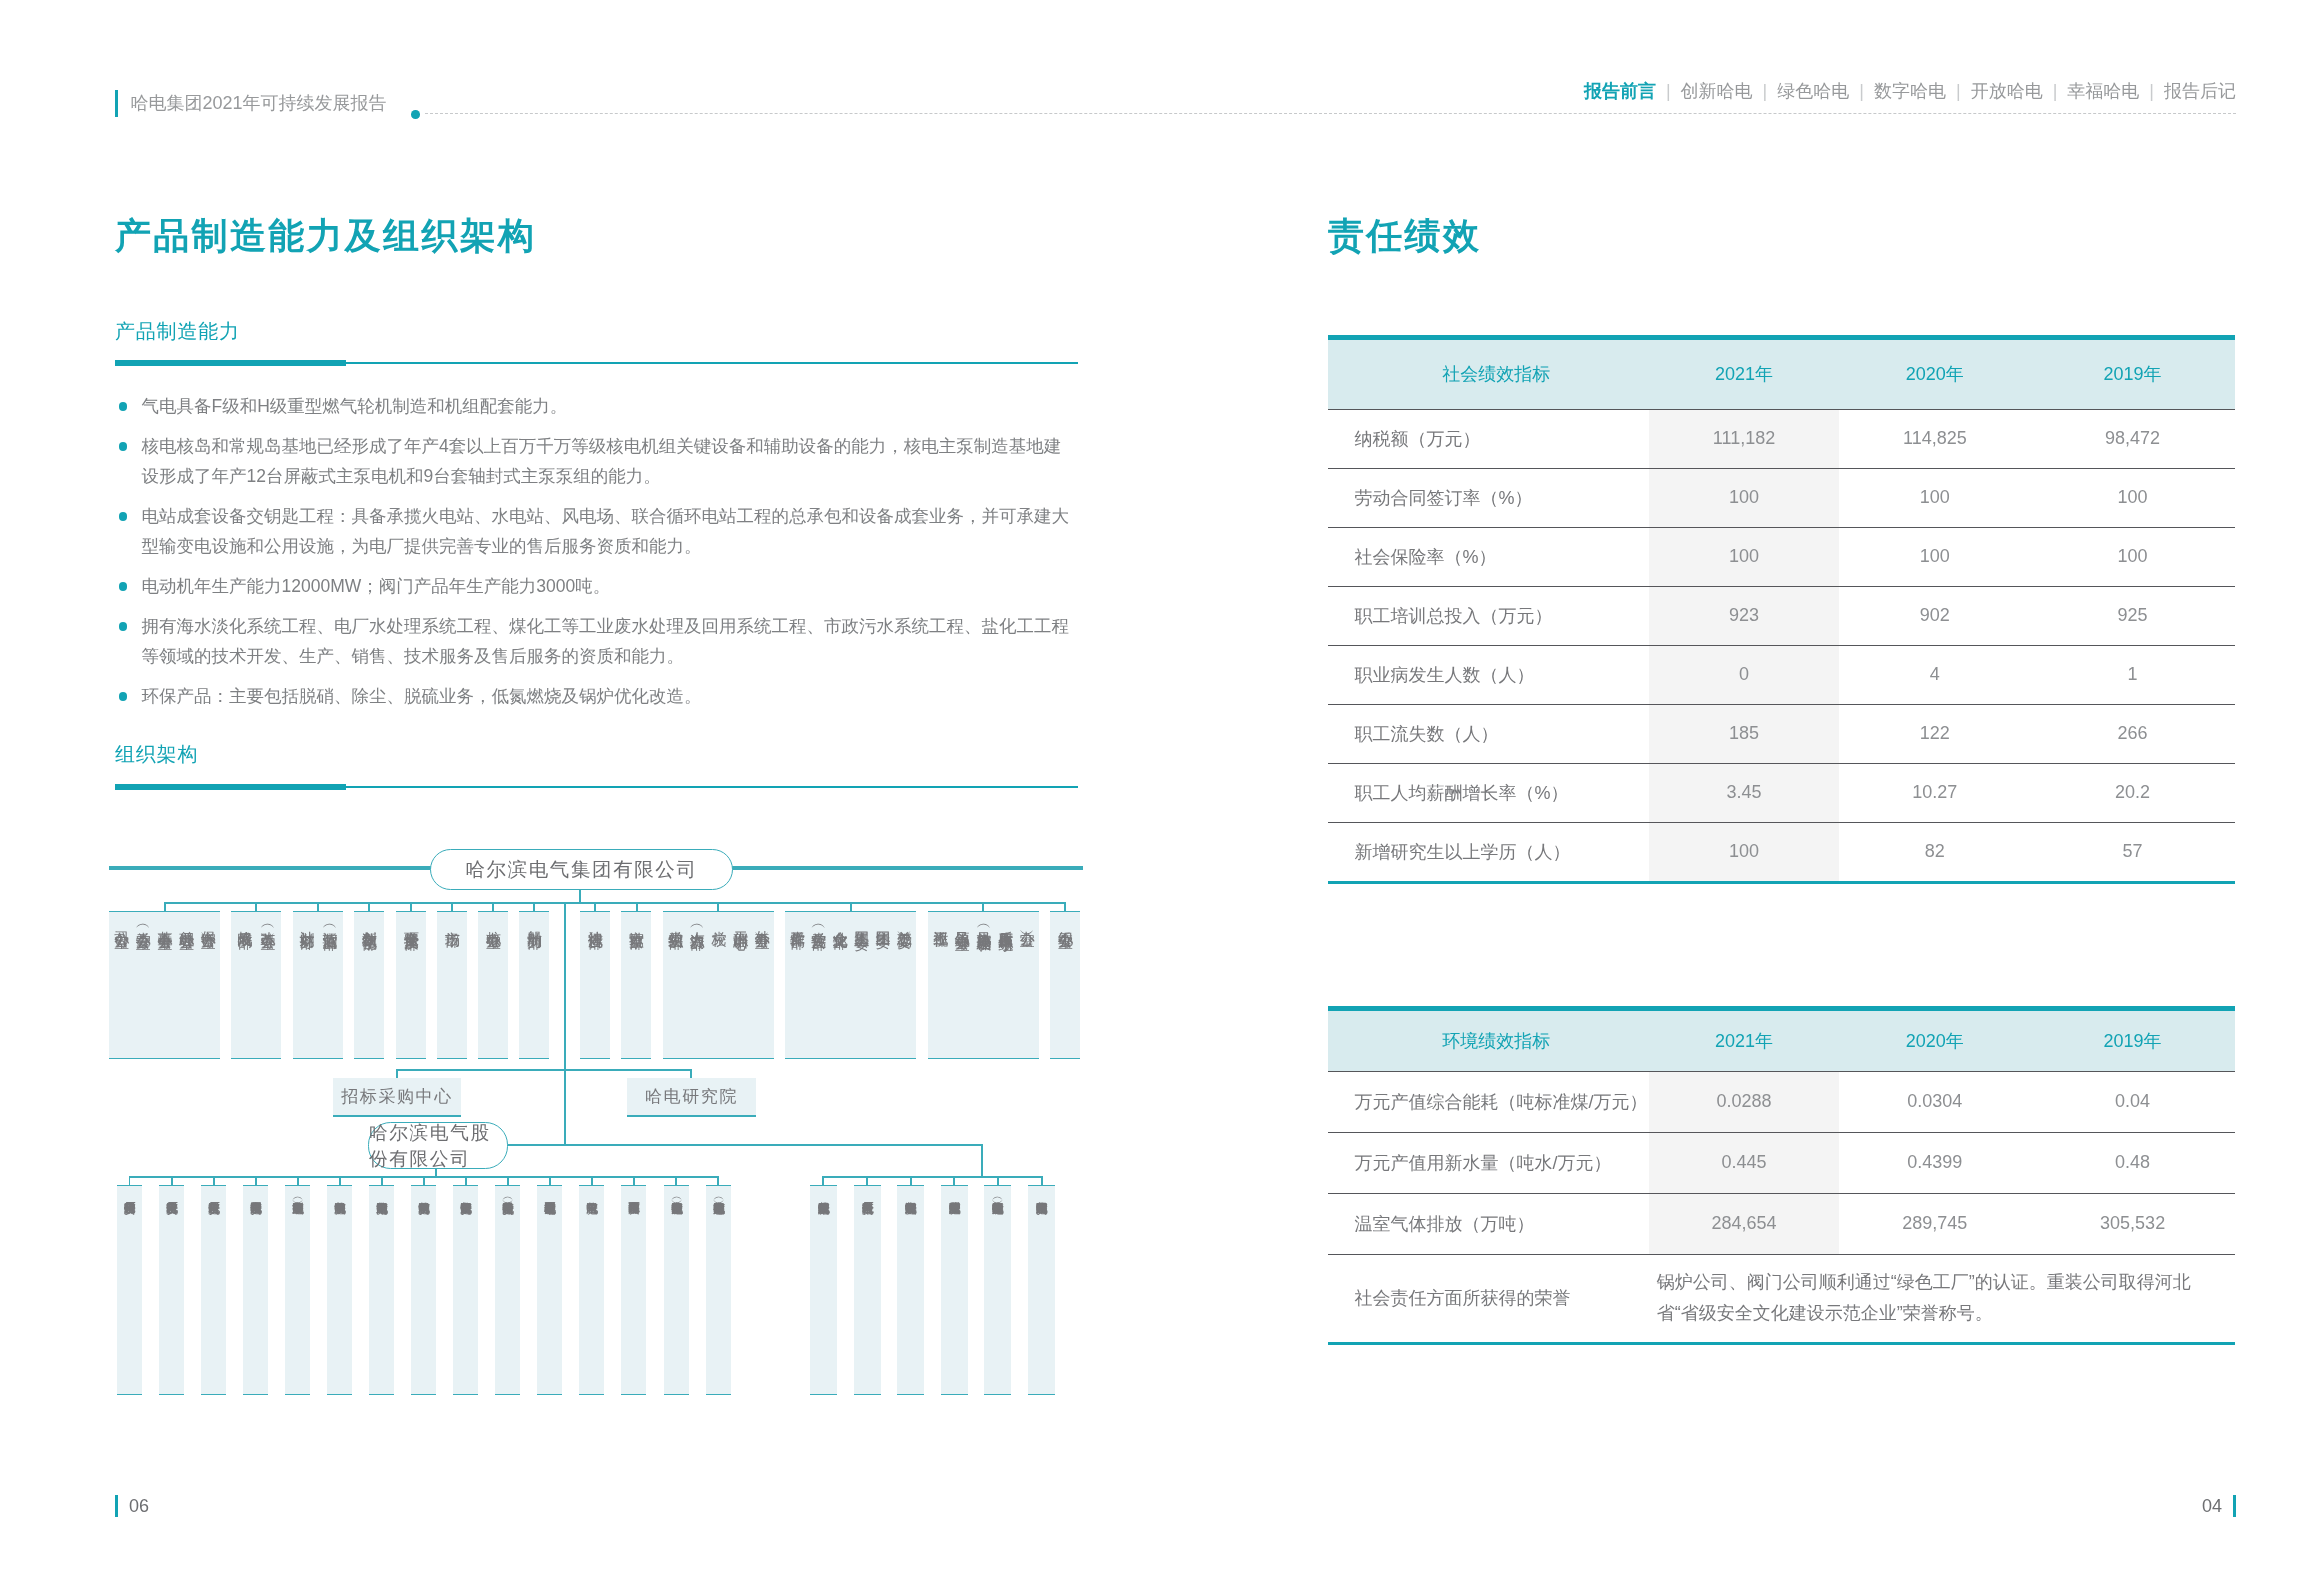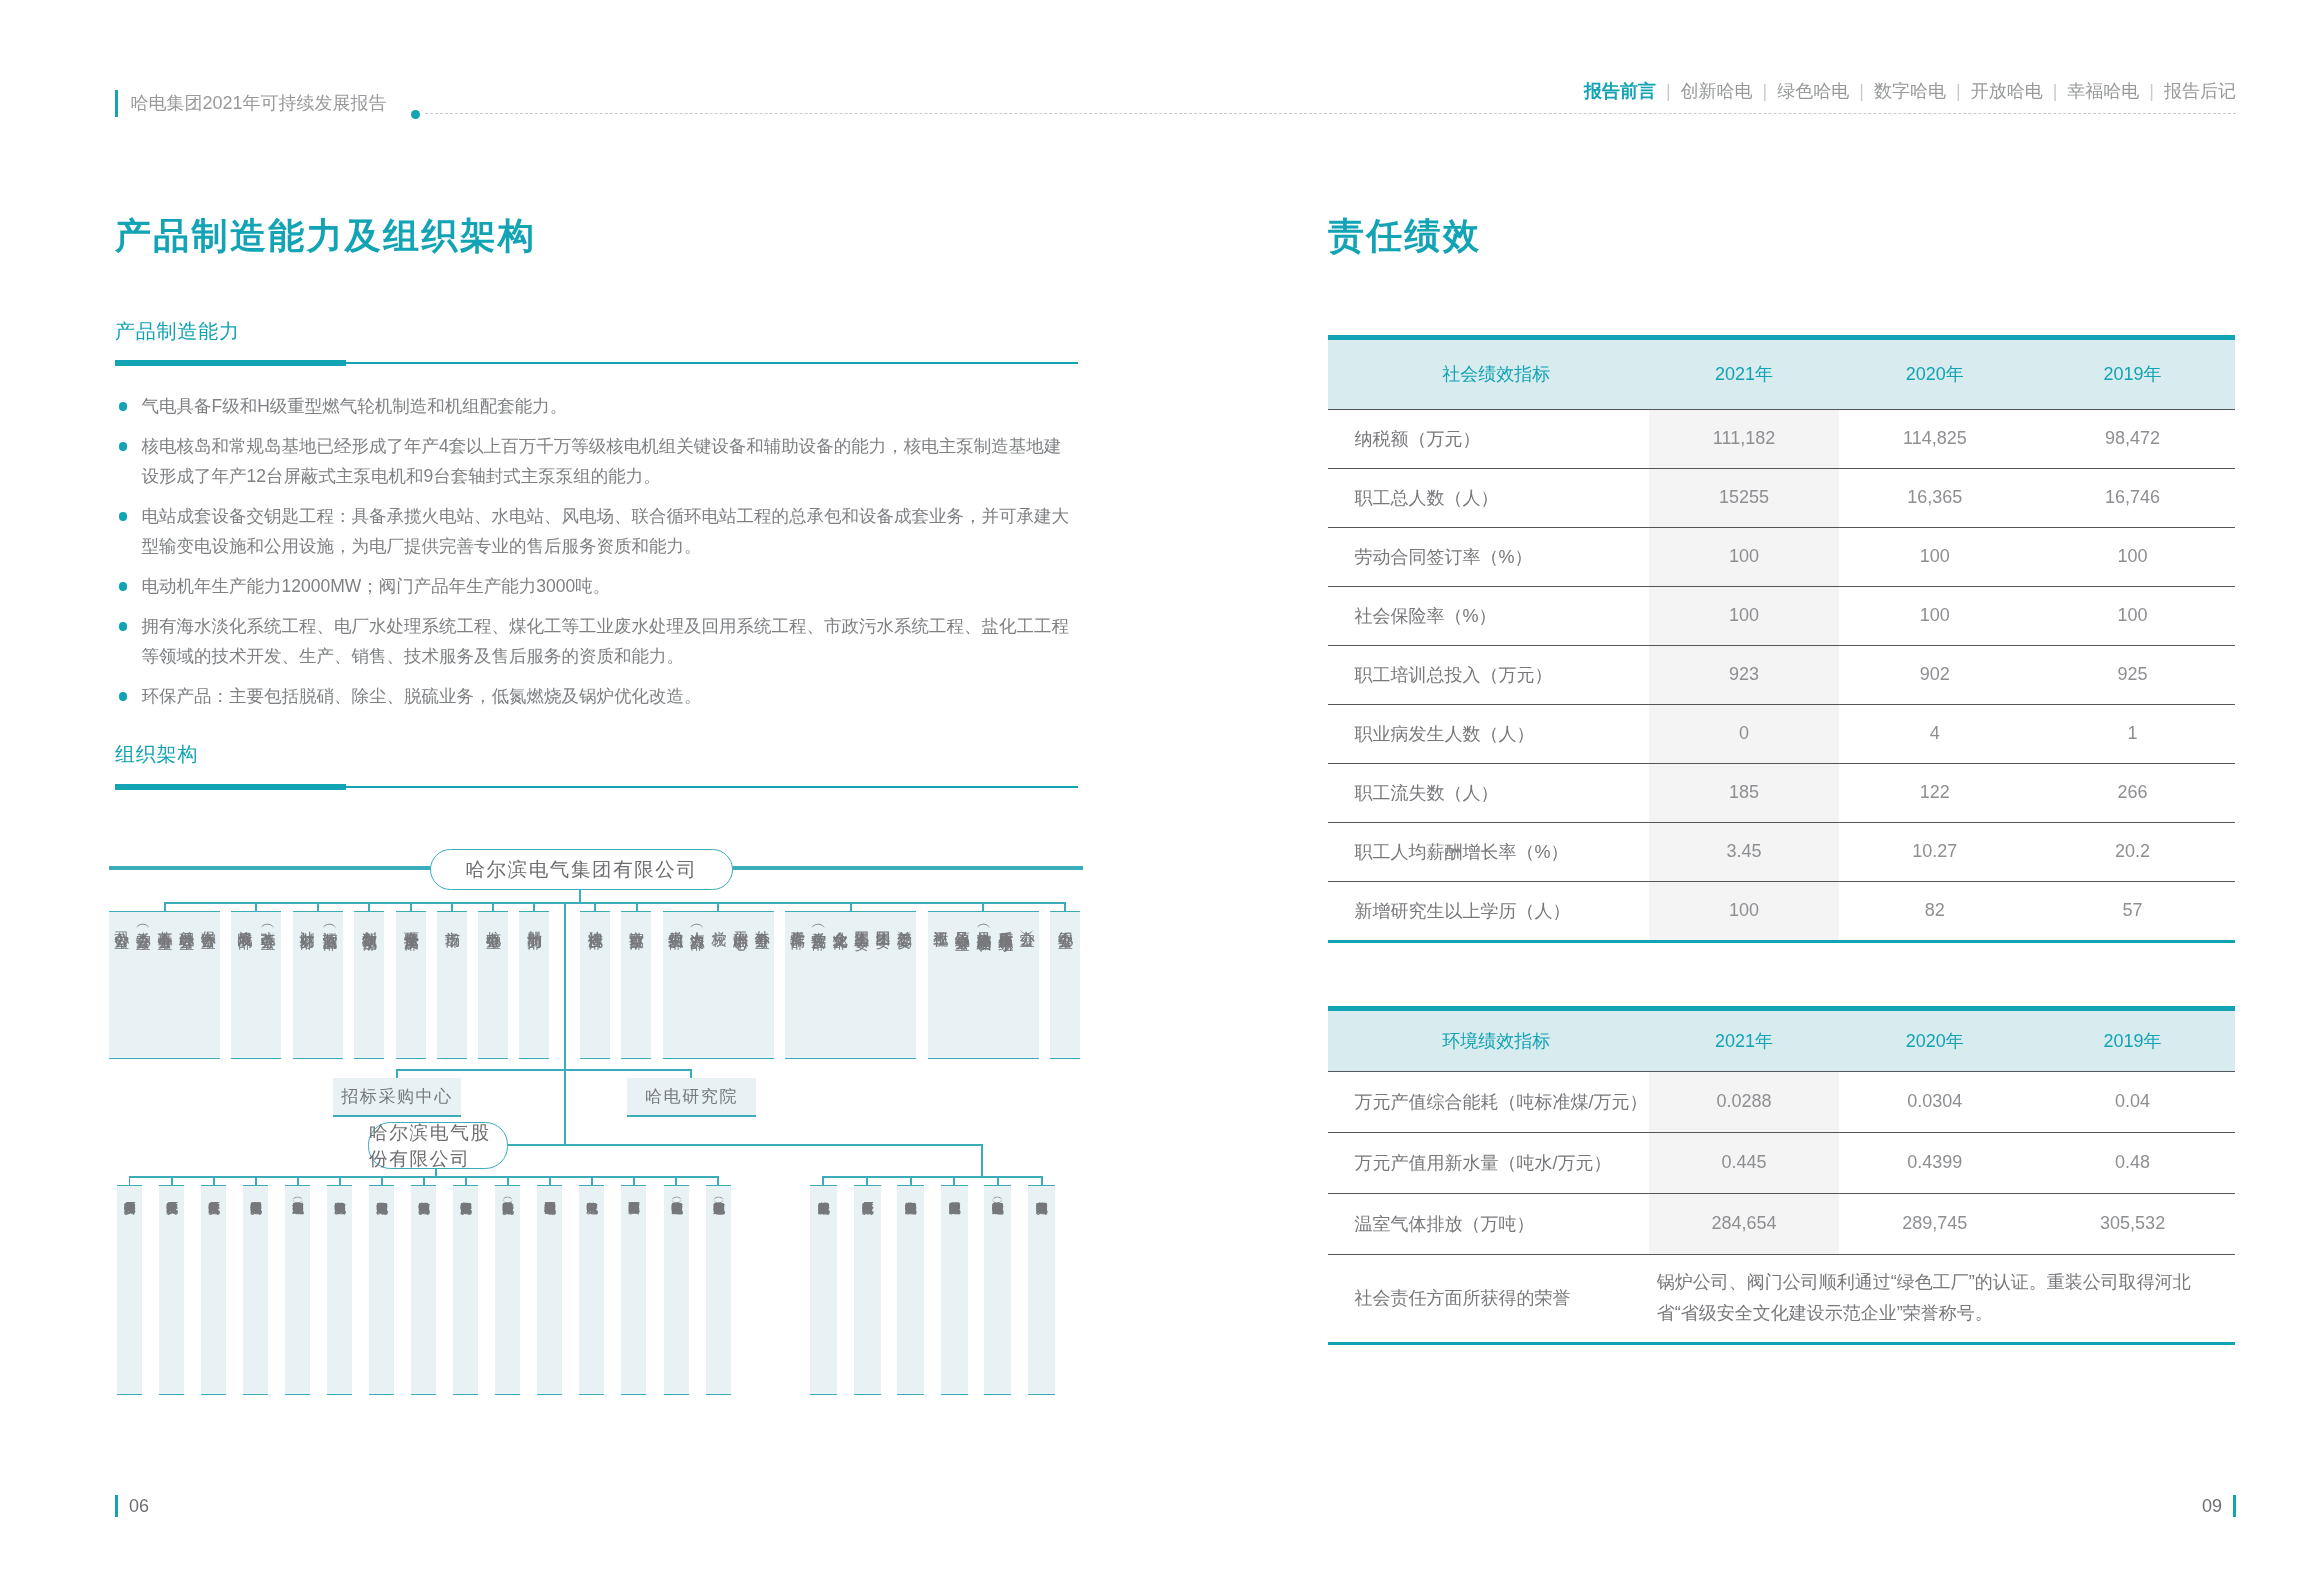--- a/index.html
+++ b/index.html
@@ -283,26 +283,20 @@
         <div class="tc" style="width: 191px;">2020年</div>
         <div class="tc" style="width: 205px;">2019年</div>
       </div>
       <div class="trow">
         <div class="tc lab" style="width: 321px;">纳税额（万元）</div>
         <div class="tc hl" style="width: 191px;">111,182</div>
         <div class="tc" style="width: 191px;">114,825</div>
         <div class="tc" style="width: 205px;">98,472</div>
       </div>
       <div class="trow">
-        <div class="tc lab" style="width: 321px;">职工总人数（人）</div>
-        <div class="tc hl" style="width: 191px;">15255</div>
-        <div class="tc" style="width: 191px;">16,365</div>
-        <div class="tc" style="width: 205px;">16,746</div>
-      </div>
-      <div class="trow">
         <div class="tc lab" style="width: 321px;">劳动合同签订率（%）</div>
         <div class="tc hl" style="width: 191px;">100</div>
         <div class="tc" style="width: 191px;">100</div>
         <div class="tc" style="width: 205px;">100</div>
       </div>
       <div class="trow">
         <div class="tc lab" style="width: 321px;">社会保险率（%）</div>
         <div class="tc hl" style="width: 191px;">100</div>
         <div class="tc" style="width: 191px;">100</div>
         <div class="tc" style="width: 205px;">100</div>
@@ -362,16 +356,16 @@
         <div class="tc lab" style="width: 321px;">温室气体排放（万吨）</div>
         <div class="tc hl" style="width: 191px;">284,654</div>
         <div class="tc" style="width: 191px;">289,745</div>
         <div class="tc" style="width: 205px;">305,532</div>
       </div>
       <div class="trow honor">
         <div class="tc lab" style="width: 321px;">社会责任方面所获得的荣誉</div>
         <div class="tc hv" style="width: 586px;">锅炉公司、阀门公司顺利通过“绿色工厂”的认证。重装公司取得河北省“省级安全文化建设示范企业”荣誉称号。</div>
       </div>
     </div>
-  <div class="pgno right">09</div>
+  <div class="pgno right">04</div>
 
 </div>
 
 
 </body></html>

